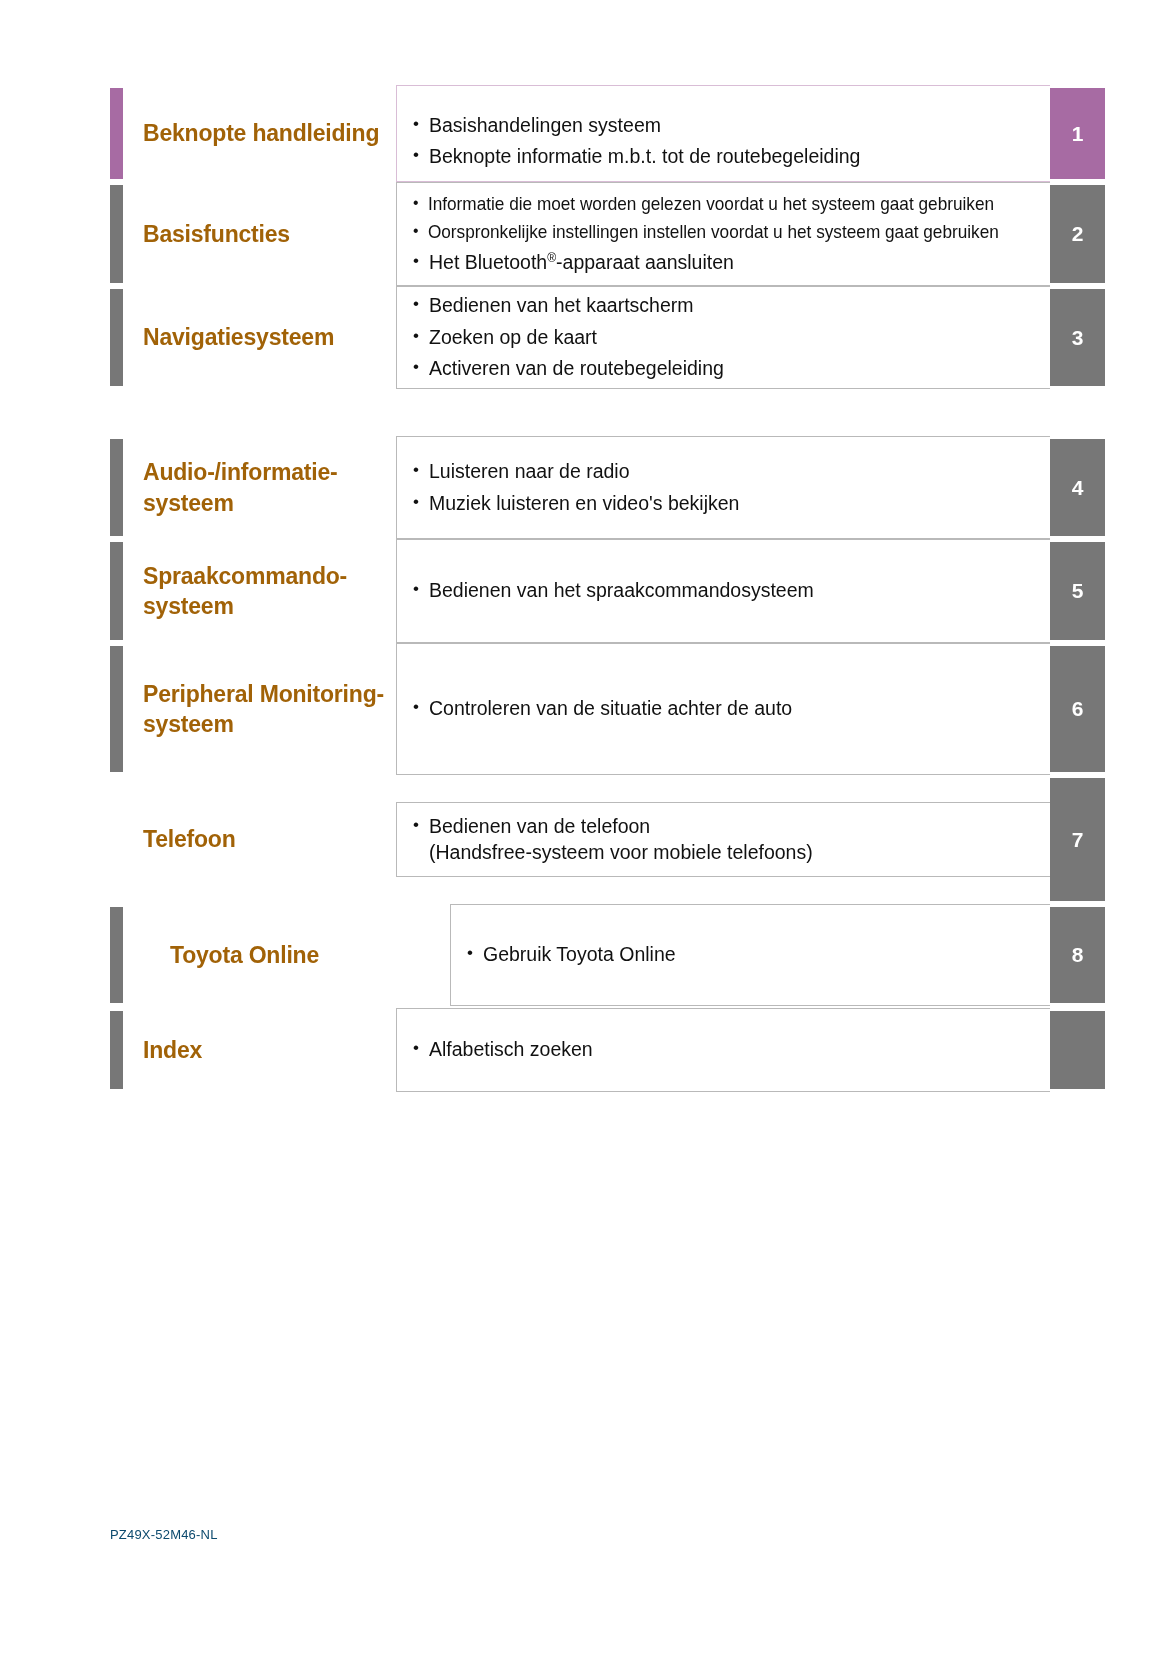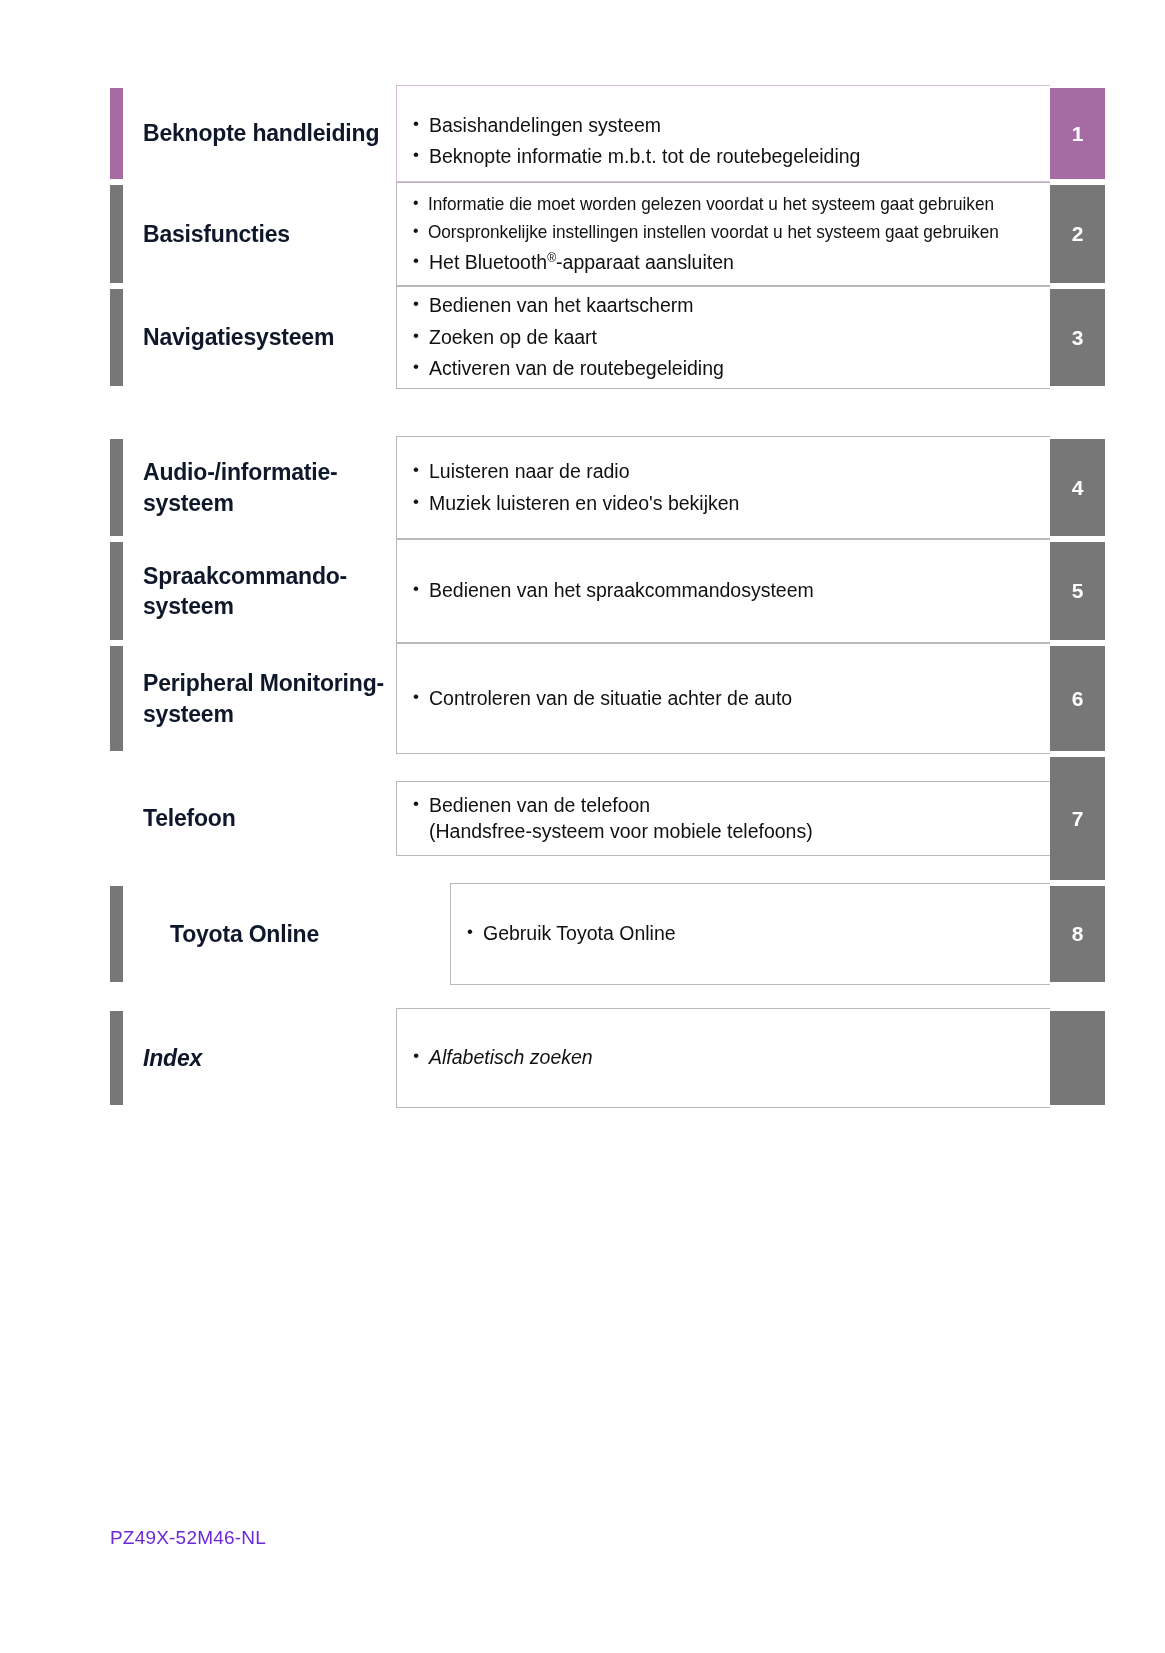--- a/index.html
+++ b/index.html
@@ -48,21 +48,21 @@
     flex: 0 0 253px;
     display: flex;
     align-items: center;
     padding-right: 10px;
   }
   .heading-text {
     font-weight: bold;
     font-size: 23px;
     line-height: 1.32;
     letter-spacing: -0.2px;
-    color: #0f172a;
+    color: #a16207;
   }
 
   
   .bullets {
     flex: 1 1 auto;
     border: 1px solid #b9b9b9;
     border-right: none;
     display: flex;
     flex-direction: column;
     justify-content: center;
@@ -115,40 +115,40 @@
     justify-content: center;
   }
   .tab.accent { background: #a76ba3; }
 
   
   .r1 { height: 97px; }
   .r2 { height: 104px; }
   .r3 { height: 103px; }
   .r4 { height: 103px; margin-top: 47px; }
   .r5 { height: 104px; }
-  .r6 { height: 111px; }
+  .r6 { height: 132px; }
   .r7 { height: 129px; align-items: center; }
   .r8 { height: 102px; gap: 27px; }
 
   
   .index-block {
     position: absolute;
     left: 110px;
     top: 1008px;
     width: 940px;
   }
-  .index-row { height: 100px; font-style: italic; }
+  .index-row { height: 84px; }
 
   
   .footer {
     position: absolute;
     left: 110px;
     top: 1527px;
-    font-size: 19px;
-    color: #6d28d9;
+    font-size: 13px;
+    color: #0c4a6e;
     letter-spacing: 0.2px;
   }
 </style>
 </head>
 <body>
 
 <div class="page">
 
   <div class="toc">
 

